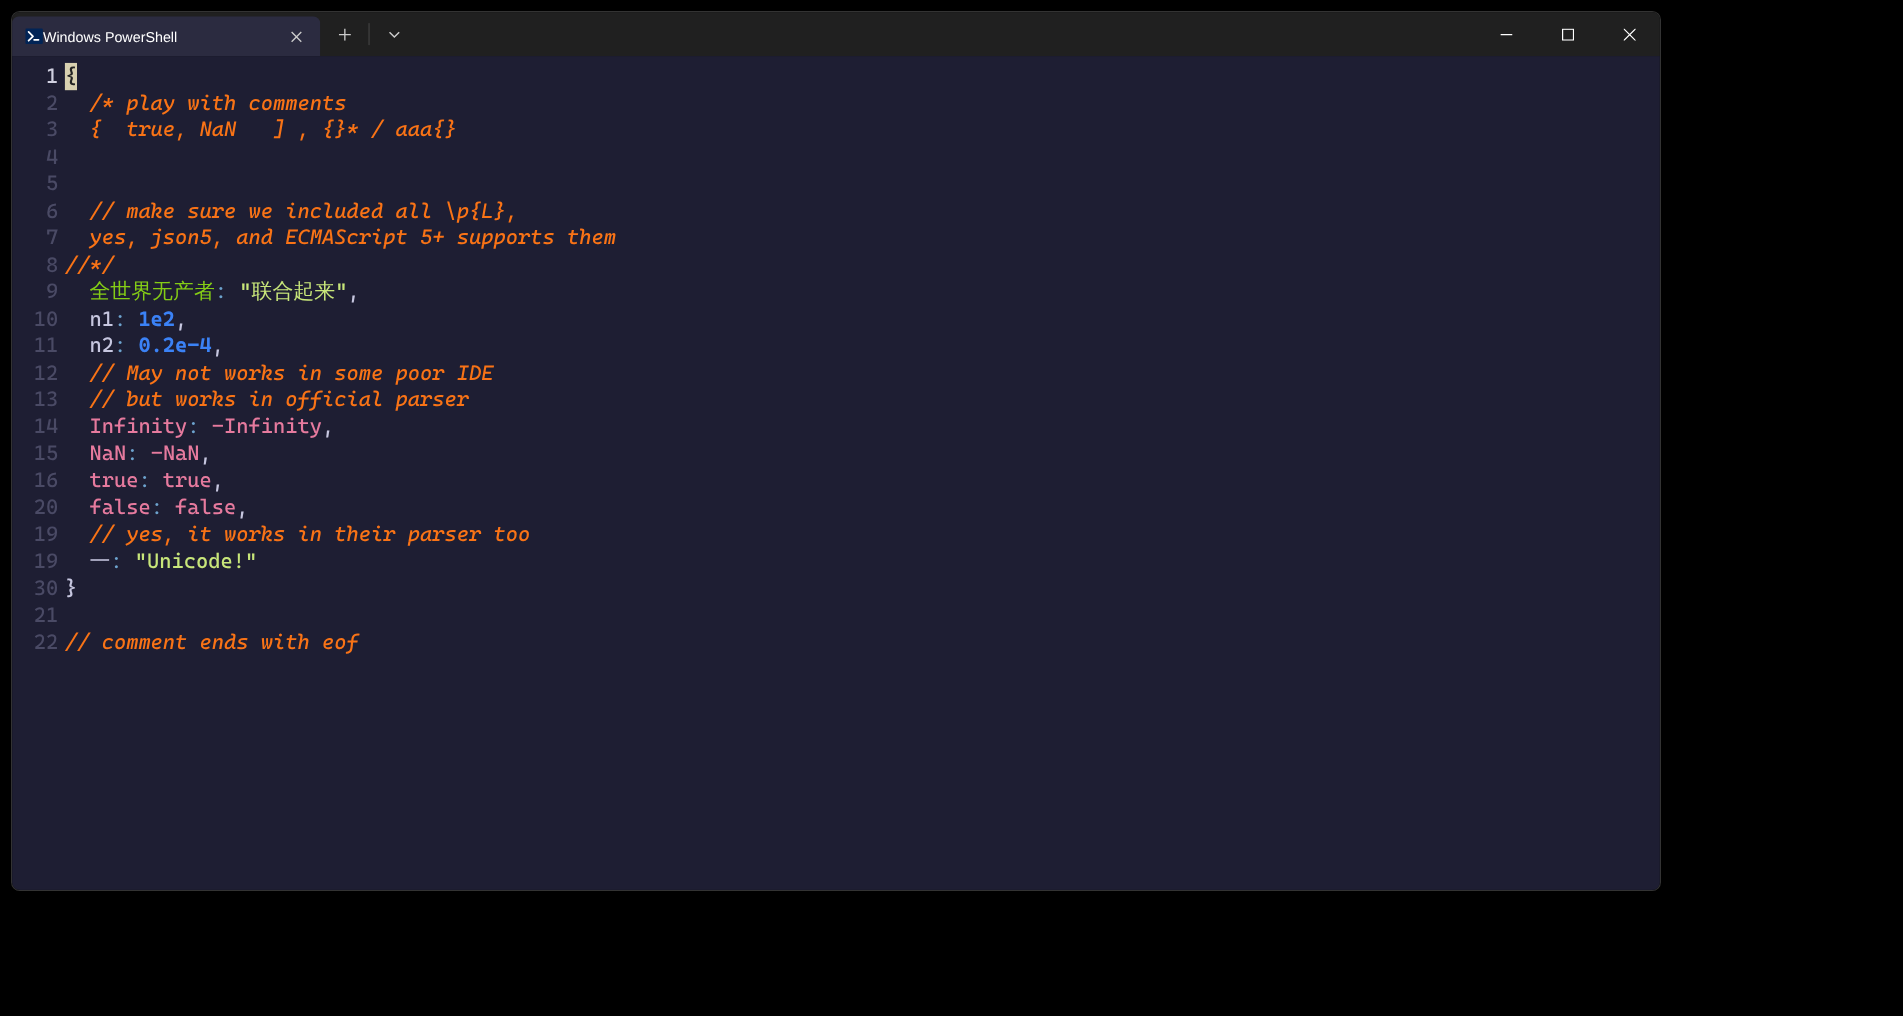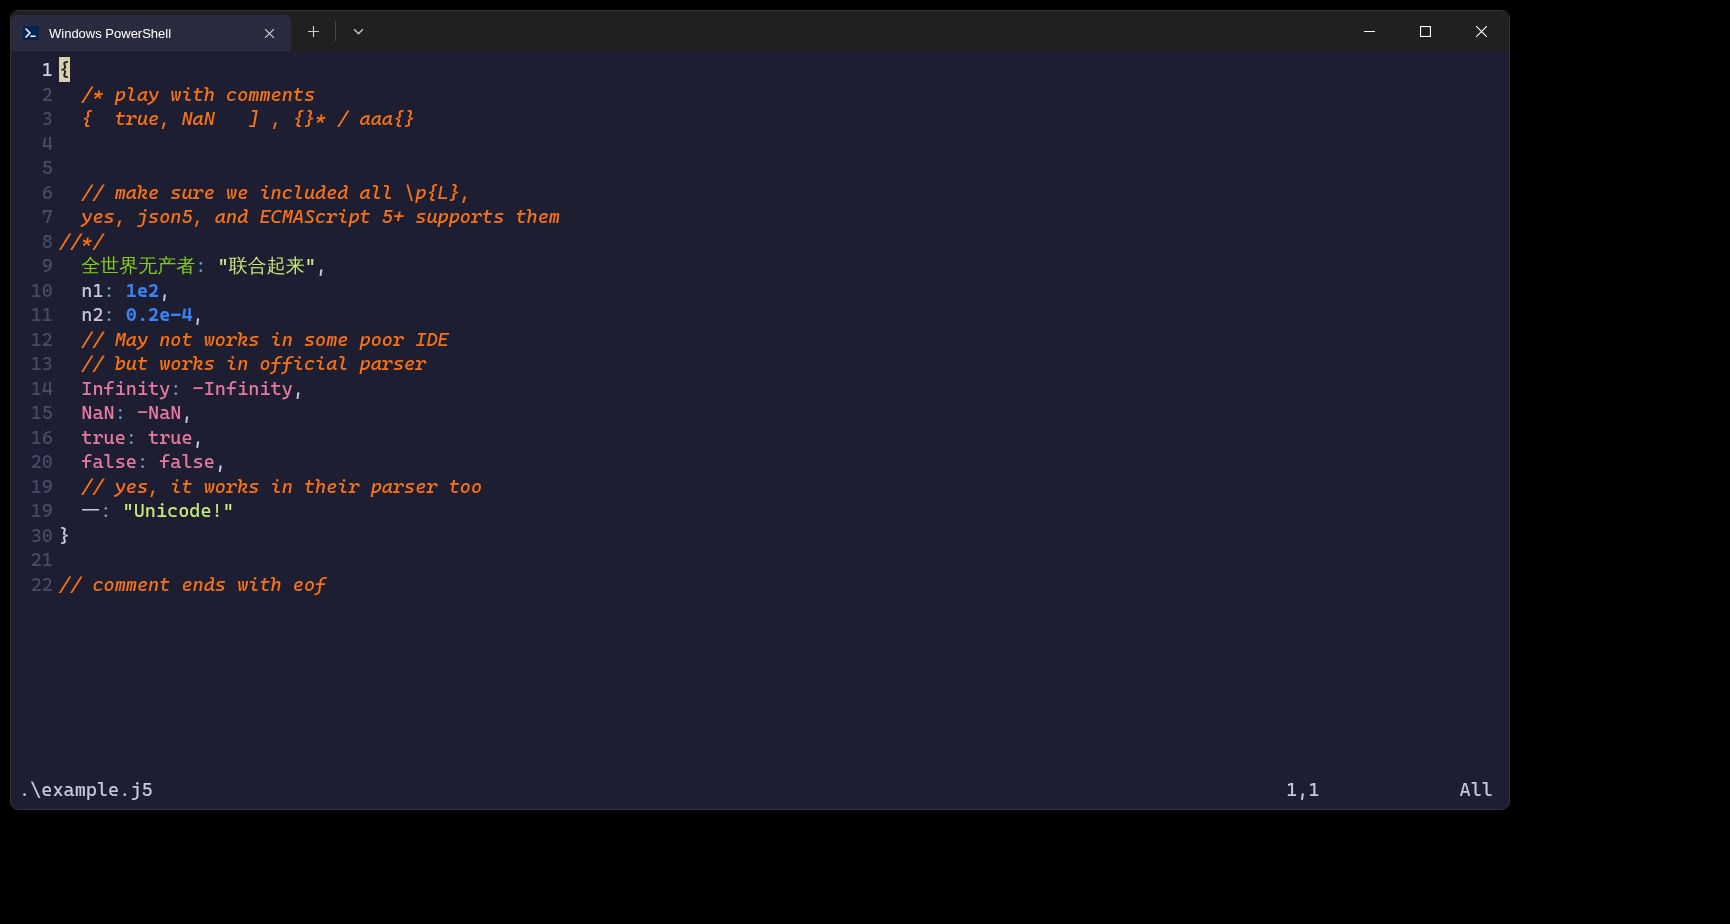--- a/index.html
+++ b/index.html
@@ -27,21 +27,20 @@
   
   .tab {
     display: flex;
     align-items: center;
     background: #2b2b40;
     padding: 0 12px 0 12px;
     min-width: 280px;
     border-top-right-radius: 6px;
     border-top-left-radius: 6px;
     margin-top: 4px;
-    gap: 10px;
     position: relative;
   }
   
   .tab-icon {
     width: 16px;
     height: 16px;
     display: flex;
     align-items: center;
     justify-content: center;
   }
@@ -238,21 +237,15 @@
           <div>16</div>
           <div>20</div>
           <div>19</div>
           <div>19</div>
           <div>30</div>
           <div>21</div>
           <div>22</div>
         </div>
       <div class="code" id="code"><div><span class="cursor-block">{</span></div><div><span>  </span><span class="tok-comment">/* play with comments</span></div><div><span>  </span><span class="tok-comment">{  true, NaN   ] , {}* / aaa{}</span></div><div>&nbsp;</div><div>&nbsp;</div><div><span>  </span><span class="tok-comment">// make sure we included all \p{L},</span></div><div><span>  </span><span class="tok-comment">yes, json5, and ECMAScript 5+ supports them</span></div><div><span class="tok-comment">//*/</span></div><div><span>  </span><span class="tok-keycjk">全世界无产者</span><span class="tok-colon">: </span><span class="tok-string">"联合起来"</span><span class="tok-punc">,</span></div><div><span>  </span><span class="tok-key">n1</span><span class="tok-colon">: </span><span class="tok-number">1e2</span><span class="tok-punc">,</span></div><div><span>  </span><span class="tok-key">n2</span><span class="tok-colon">: </span><span class="tok-number">0.2e-4</span><span class="tok-punc">,</span></div><div><span>  </span><span class="tok-comment">// May not works in some poor IDE</span></div><div><span>  </span><span class="tok-comment">// but works in official parser</span></div><div><span>  </span><span class="tok-const">Infinity</span><span class="tok-colon">: </span><span class="tok-const">-Infinity</span><span class="tok-punc">,</span></div><div><span>  </span><span class="tok-const">NaN</span><span class="tok-colon">: </span><span class="tok-const">-NaN</span><span class="tok-punc">,</span></div><div><span>  </span><span class="tok-const">true</span><span class="tok-colon">: </span><span class="tok-const">true</span><span class="tok-punc">,</span></div><div><span>  </span><span class="tok-const">false</span><span class="tok-colon">: </span><span class="tok-const">false</span><span class="tok-punc">,</span></div><div><span>  </span><span class="tok-comment">// yes, it works in their parser too</span></div><div><span>  </span><span class="tok-key">一</span><span class="tok-colon">: </span><span class="tok-string">"Unicode!"</span></div><div><span class="tok-punc">}</span></div><div>&nbsp;</div><div><span class="tok-comment">// comment ends with eof</span></div></div>
     </div>
-    <div class="statusline">
-      <span class="status-file">.\example.j5</span>
-      <span class="status-spacer"></span>
-      <span class="status-pos">1,1</span>
-      <span class="status-pct">All</span>
-    </div>
   </div>
 
 </div>
 
 </body></html>

